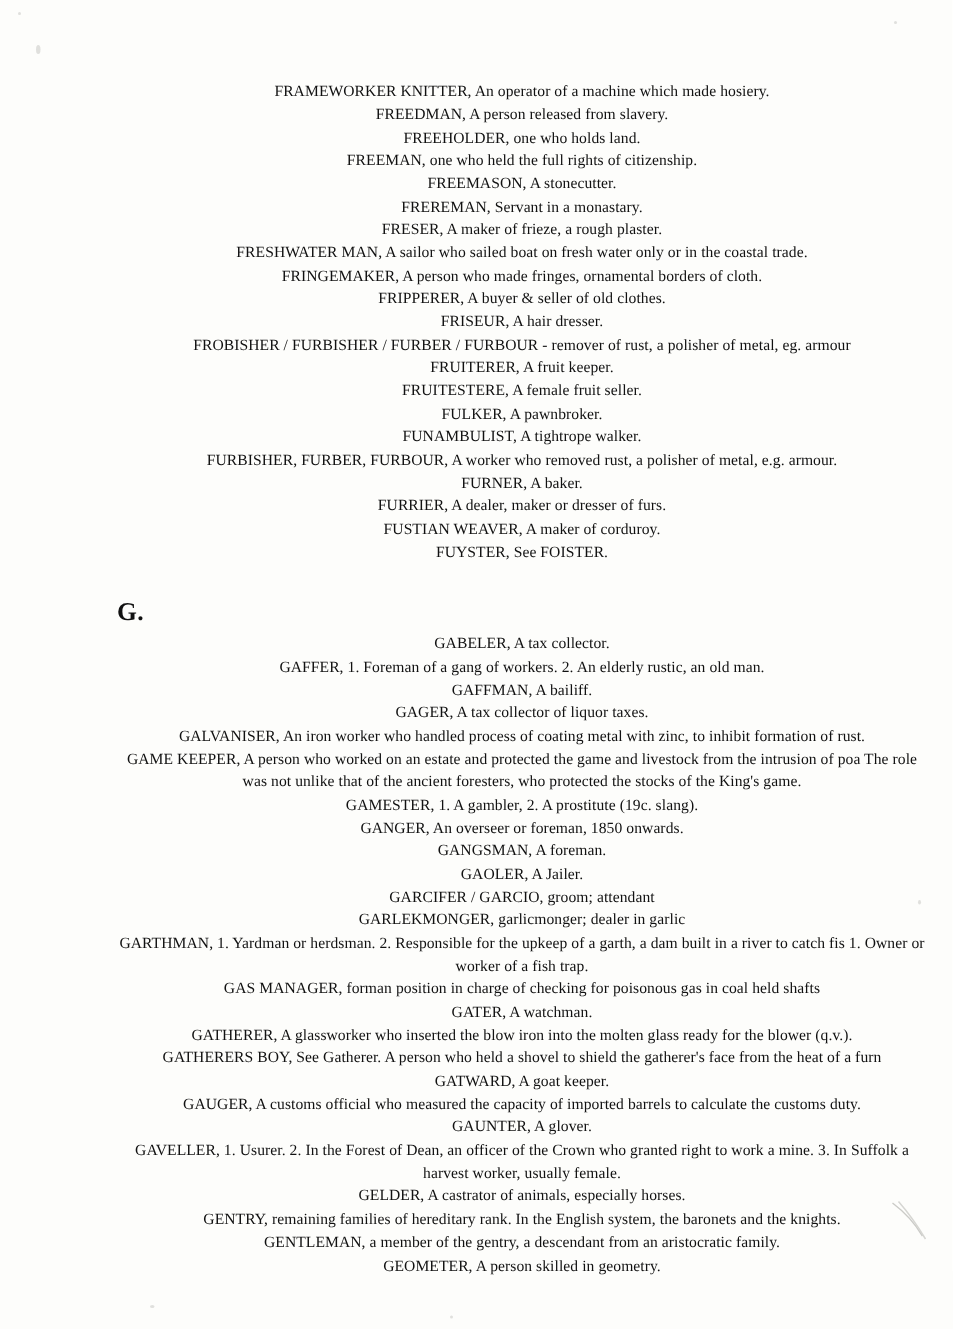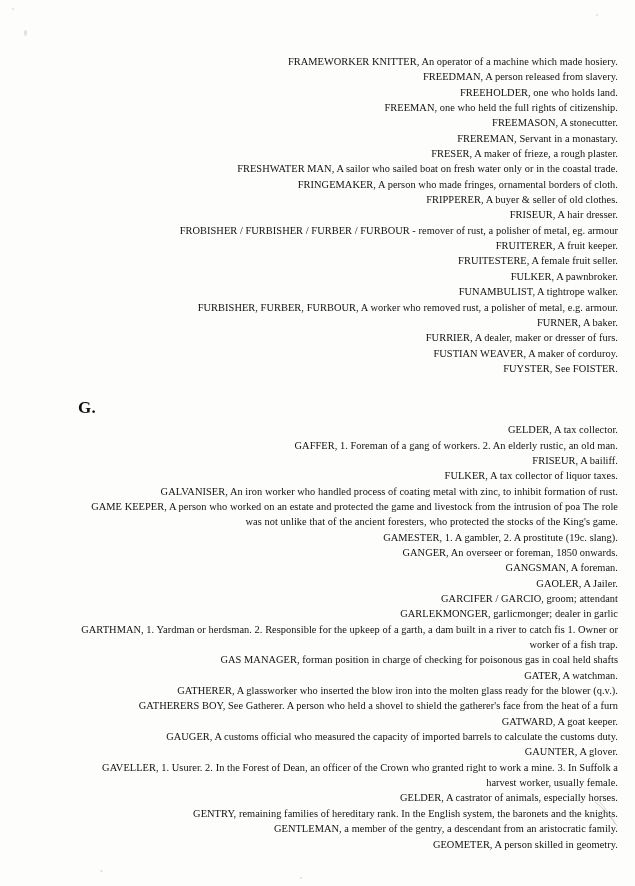--- a/index.html
+++ b/index.html
@@ -31,21 +31,21 @@
     position: absolute;
     left: 78px;
     top: 54px;
     width: 540px;
   }
   .entry {
     font-size: 10.4px;
     line-height: 15.35px;
     margin: 0;
     letter-spacing: 0.05px;
-    text-align: right;
+    text-align: center;
     white-space: normal;
     overflow: hidden;
     max-height: 31px;
   }
   .entry.one {
     max-height: 16px;
     white-space: nowrap;
   }
   .section-gap {
     height: 22px;
@@ -101,24 +101,24 @@
       <p class="entry one">FURRIER, A dealer, maker or dresser of furs.</p>
       <p class="entry one">FUSTIAN WEAVER, A maker of corduroy.</p>
       <p class="entry one">FUYSTER, See FOISTER.</p>
     </div>
 
     <div class="section-gap"></div>
 
     <h2 class="section-letter">G.</h2>
 
     <div>
-      <p class="entry one">GELDER, A tax collector.</p>
+      <p class="entry one">GABELER, A tax collector.</p>
       <p class="entry one">GAFFER, 1. Foreman of a gang of workers. 2. An elderly rustic, an old man.</p>
-      <p class="entry one">FRISEUR, A bailiff.</p>
-      <p class="entry one">FULKER, A tax collector of liquor taxes.</p>
+      <p class="entry one">GAFFMAN, A bailiff.</p>
+      <p class="entry one">GAGER, A tax collector of liquor taxes.</p>
       <p class="entry one">GALVANISER, An iron worker who handled process of coating metal with zinc, to inhibit formation of rust.</p>
       <p class="entry">GAME KEEPER, A person who worked on an estate and protected the game and livestock from the intrusion of poa The role was not unlike that of the ancient foresters, who protected the stocks of the King's game.</p>
       <p class="entry one">GAMESTER, 1. A gambler, 2. A prostitute (19c. slang).</p>
       <p class="entry one">GANGER, An overseer or foreman, 1850 onwards.</p>
       <p class="entry one">GANGSMAN, A foreman.</p>
       <p class="entry one">GAOLER, A Jailer.</p>
       <p class="entry one">GARCIFER / GARCIO, groom; attendant</p>
       <p class="entry one">GARLEKMONGER, garlicmonger; dealer in garlic</p>
       <p class="entry">GARTHMAN, 1. Yardman or herdsman. 2. Responsible for the upkeep of a garth, a dam built in a river to catch fis 1.    Owner or worker of a fish trap.</p>
       <p class="entry one">GAS MANAGER, forman position in charge of checking for poisonous gas in coal held shafts</p>

